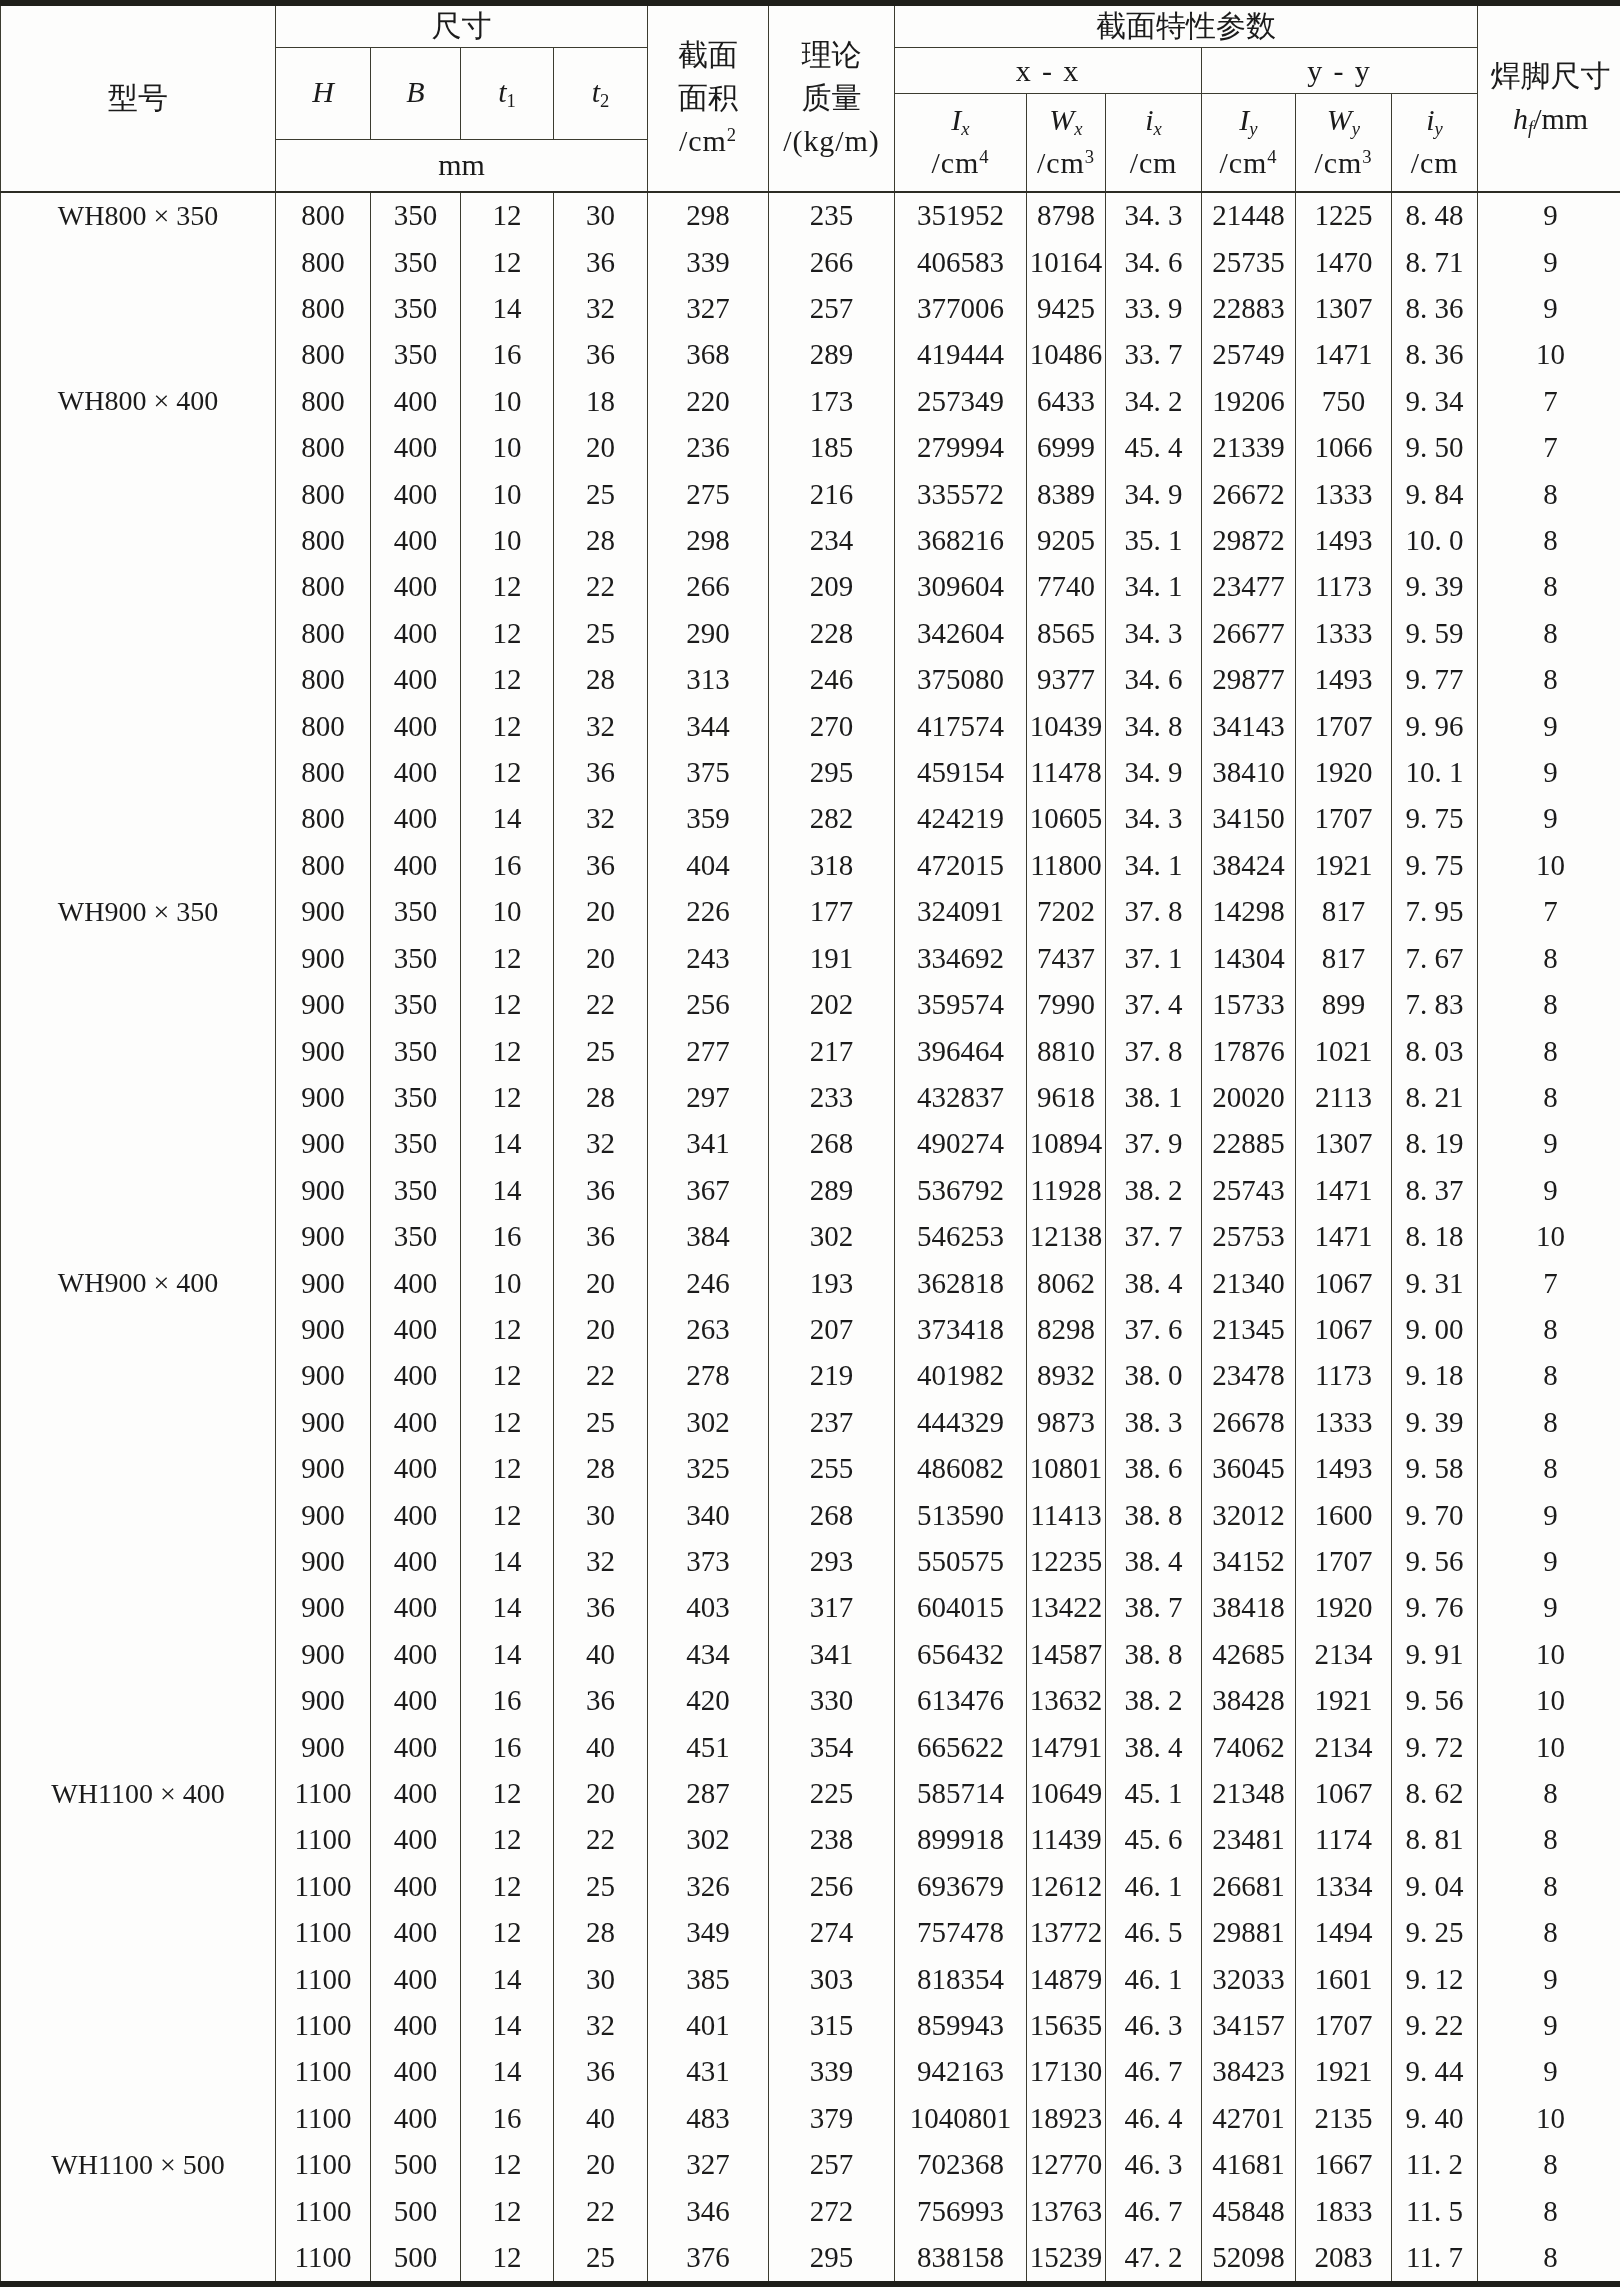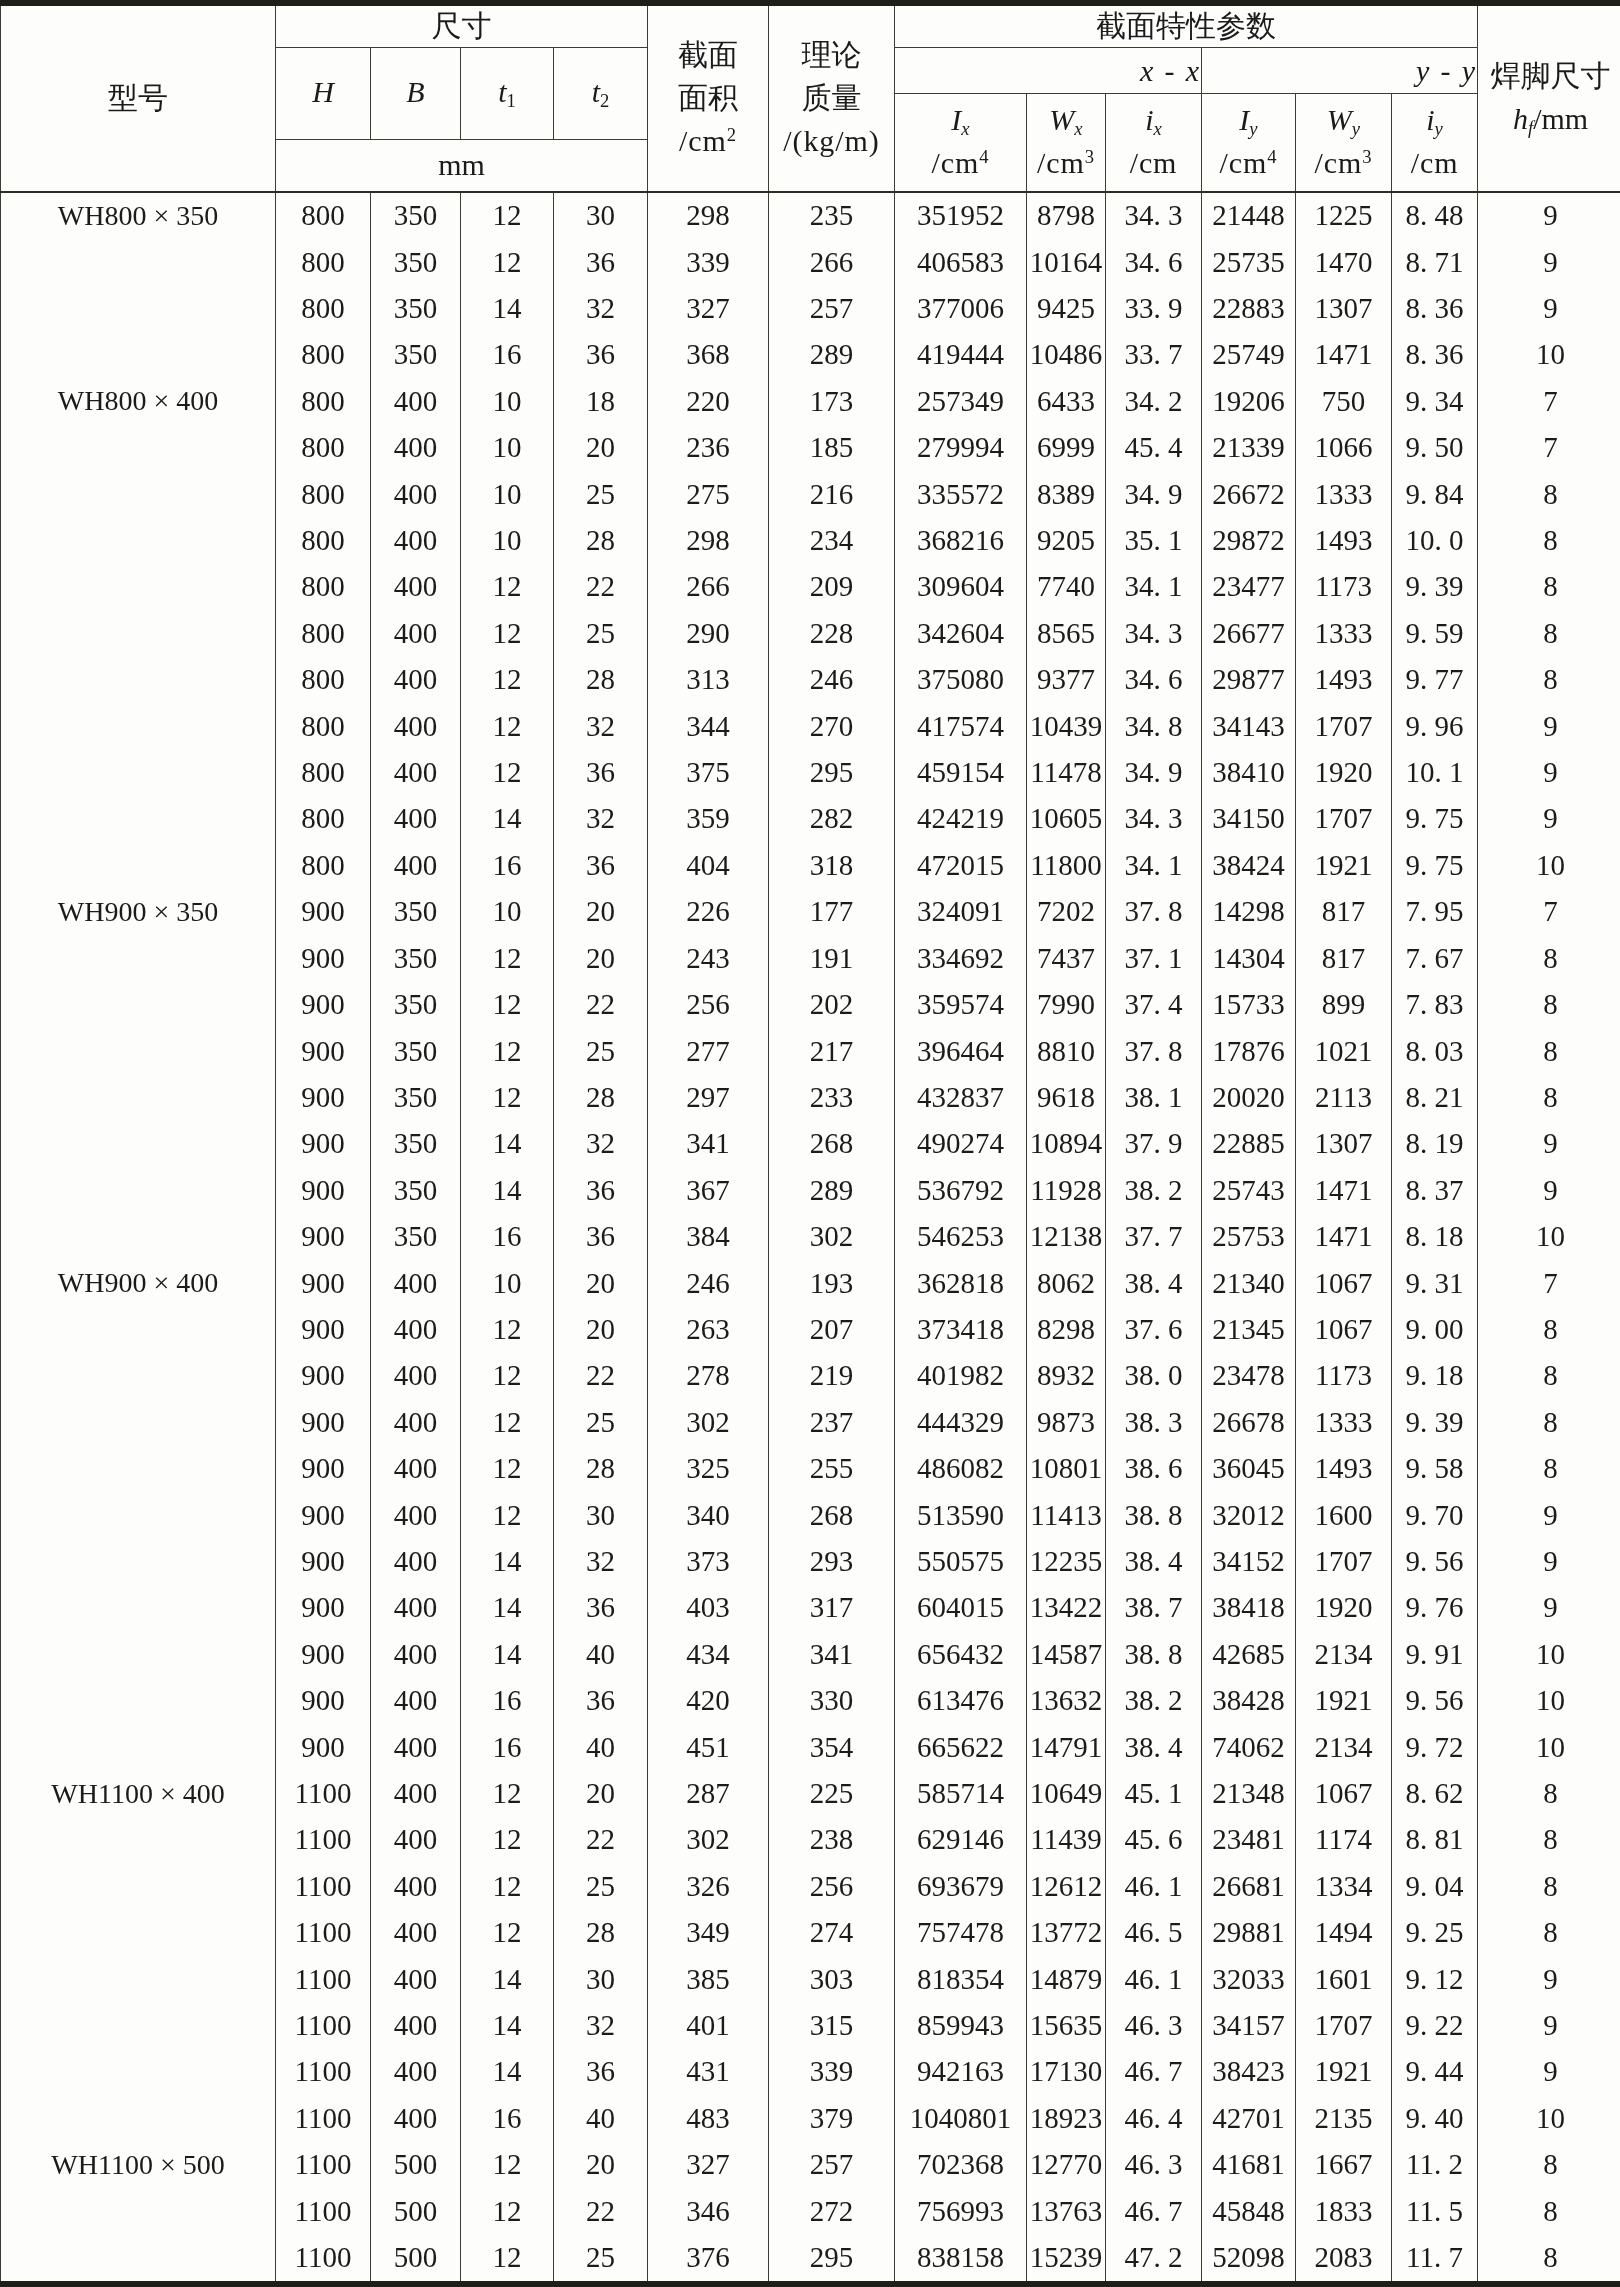--- a/index.html
+++ b/index.html
@@ -24,21 +24,21 @@
   thead th{font-size:30px;}
   .rule-under{border-bottom:1.9px solid #3c3c30;}
   tbody td{font-size:29px;height:46px;}
   tbody tr:first-child td{border-top:2.8px solid #2c2c24;}
   .ln{display:block;line-height:1.42;}
   .unit{letter-spacing:0.9px;}
   i{font-style:italic;font-family:"Liberation Serif","DejaVu Serif",serif;}
   sub{font-size:0.62em;vertical-align:-0.25em;}
   sup{font-size:0.62em;vertical-align:0.55em;}
   sub.it{font-style:italic;}
-  .xx{font-style:italic;letter-spacing:1.9px;text-align:right;}
+  .xx{letter-spacing:1.9px;}
   .model-cell{font-size:28px;margin-left:44px;}
 </style>
 </head>
 <body>
 
 <div class="page">
   <table class="spec">
     <colgroup>
       <col style="width:275px">
         <col style="width:95px">
@@ -675,21 +675,21 @@
           <td>8</td>
         </tr>
         <tr>
           <td class="model-cell"></td>
           <td>1100</td>
           <td>400</td>
           <td>12</td>
           <td>22</td>
           <td>302</td>
           <td>238</td>
-          <td>629146</td>
+          <td>899918</td>
           <td>11439</td>
           <td>45. 6</td>
           <td>23481</td>
           <td>1174</td>
           <td>8. 81</td>
           <td>8</td>
         </tr>
         <tr>
           <td class="model-cell"></td>
           <td>1100</td>

